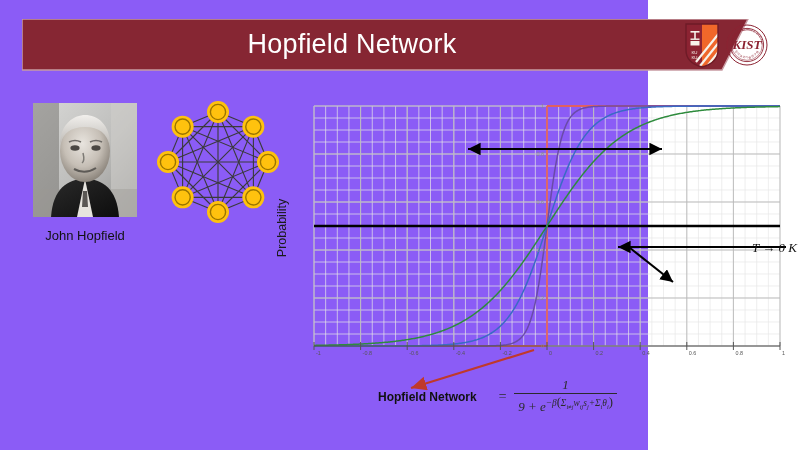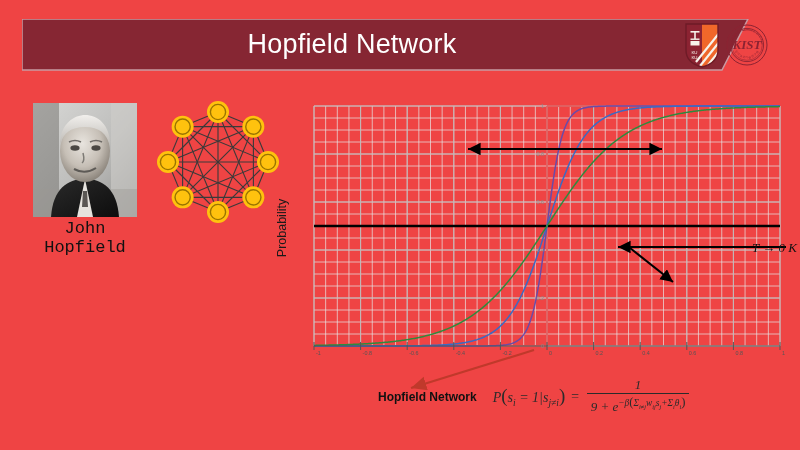--- a/index.html
+++ b/index.html
@@ -2,21 +2,21 @@
 <html><head>
 <meta charset="utf-8">
 <style>
   * { box-sizing: border-box; margin: 0; padding: 0; }
   html, body {
     width: 800px; height: 450px;
     background: #ffffff;
     font-family: "Liberation Sans", sans-serif;
     overflow: hidden;
   }
-  #slide { position: relative; width: 800px; height: 450px; background: #ef4444; }
+  #slide { position: relative; width: 648px; height: 450px; background: #8b5cf6; }
 
   
   #header-band {
     position: absolute; left: 22px; top: 19px;
     width: 726px; height: 50px;
     overflow: visible;
   }
   #header-band svg { display: block; }
   #title-text {
     position: absolute; left: 22px; top: 19px;
@@ -27,23 +27,23 @@
     font-family: "Liberation Sans", sans-serif;
     pointer-events: none;
   }
   #logo-ku { position: absolute; left: 684px; top: 22px; width: 36px; height: 46px; }
   #logo-kist { position: absolute; left: 726px; top: 24px; width: 42px; height: 42px; }
 
   
   #portrait-block { position: absolute; left: 33px; top: 103px; width: 104px; }
   #portrait-img { width: 104px; height: 114px; display: block; }
   #portrait-caption {
-    margin-top: 2px; text-align: center;
-    font-family: Liberation Mono, monospace;
-    font-size: 17px; color: #111;
+    margin-top: 11px; text-align: center;
+    font-family: Liberation Sans, sans-serif;
+    font-size: 13px; color: #111;
   }
 
   
   #network-graph { position: absolute; left: 150px; top: 96px; width: 136px; height: 140px; }
 
   
   #chart { position: absolute; left: 300px; top: 100px; width: 486px; height: 256px; }
   #chart-area { position: absolute; left: 0; top: 0; width: 486px; height: 256px; }
   #ylabel {
     position: absolute; left: -18px; top: 128px;
@@ -398,23 +398,20 @@
       <marker id="ahr2" markerWidth="8" markerHeight="8" refX="7" refY="3.2" orient="auto">
         <path d="M0,0 L7,3.2 L0,6.4 Z" fill="#c0392b"></path>
       </marker>
     </defs>
     <line x1="139" y1="2" x2="16" y2="40" stroke="#c0392b" stroke-width="2.2" marker-end="url(#ahr2)"></line>
   </svg>
 
   <div id="formula-row">
     <div id="formula-tag">Hopfield Network</div>
     <div id="formula-math">
-      <span>
-        <span>P</span><span class="paren-big">(</span><span>s</span><sub>i</sub>&nbsp;<span>= 1</span><span>|</span><span>s</span><sub>j≠i</sub><span class="paren-big">)</span>
-      </span>
       <span style="margin:0 5px">=</span>
       <span class="frac">
         <span class="num">1</span>
         <span class="den">
           <span>9 + e</span><sup><span>−β</span><span class="paren-big">(</span><span>Σ</span><sub>i≠j</sub><span>w</span><sub>ij</sub><span>s</span><sub>j</sub><span>+</span><span>Σ</span><sub>i</sub><span>θ</span><sub>i</sub><span class="paren-big">)</span></sup>
         </span>
       </span>
     </div>
   </div>
 </div>

